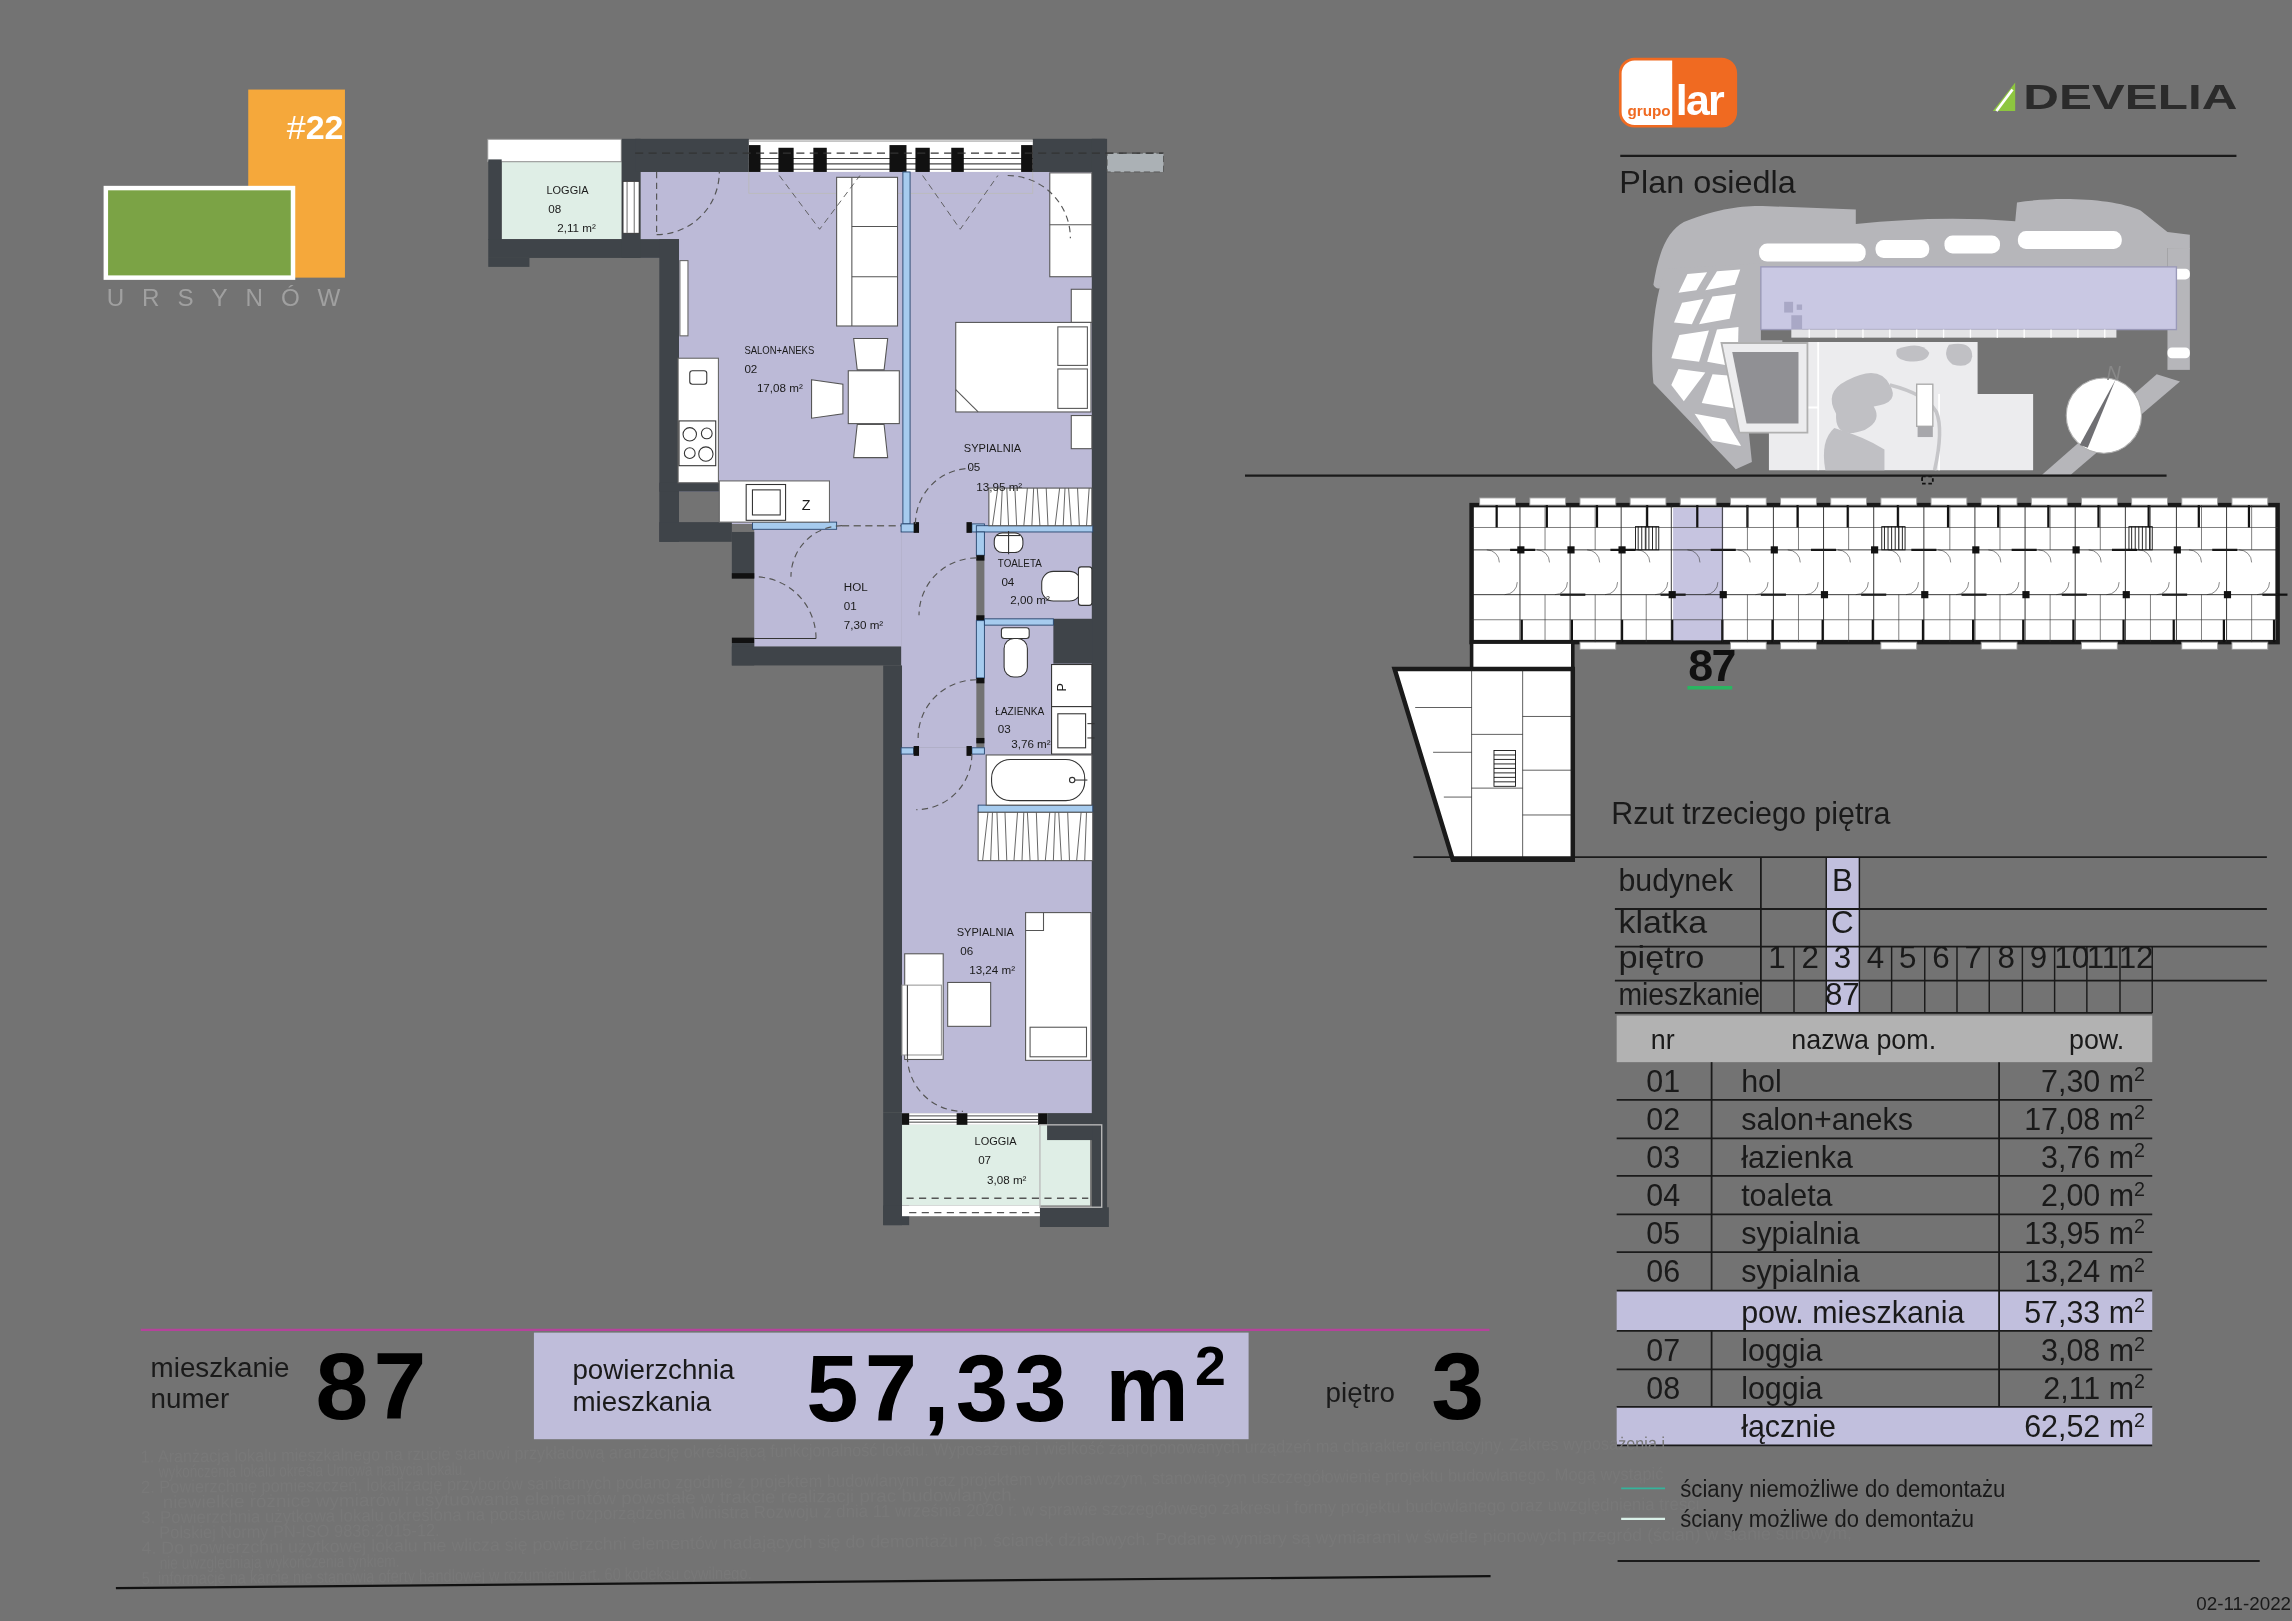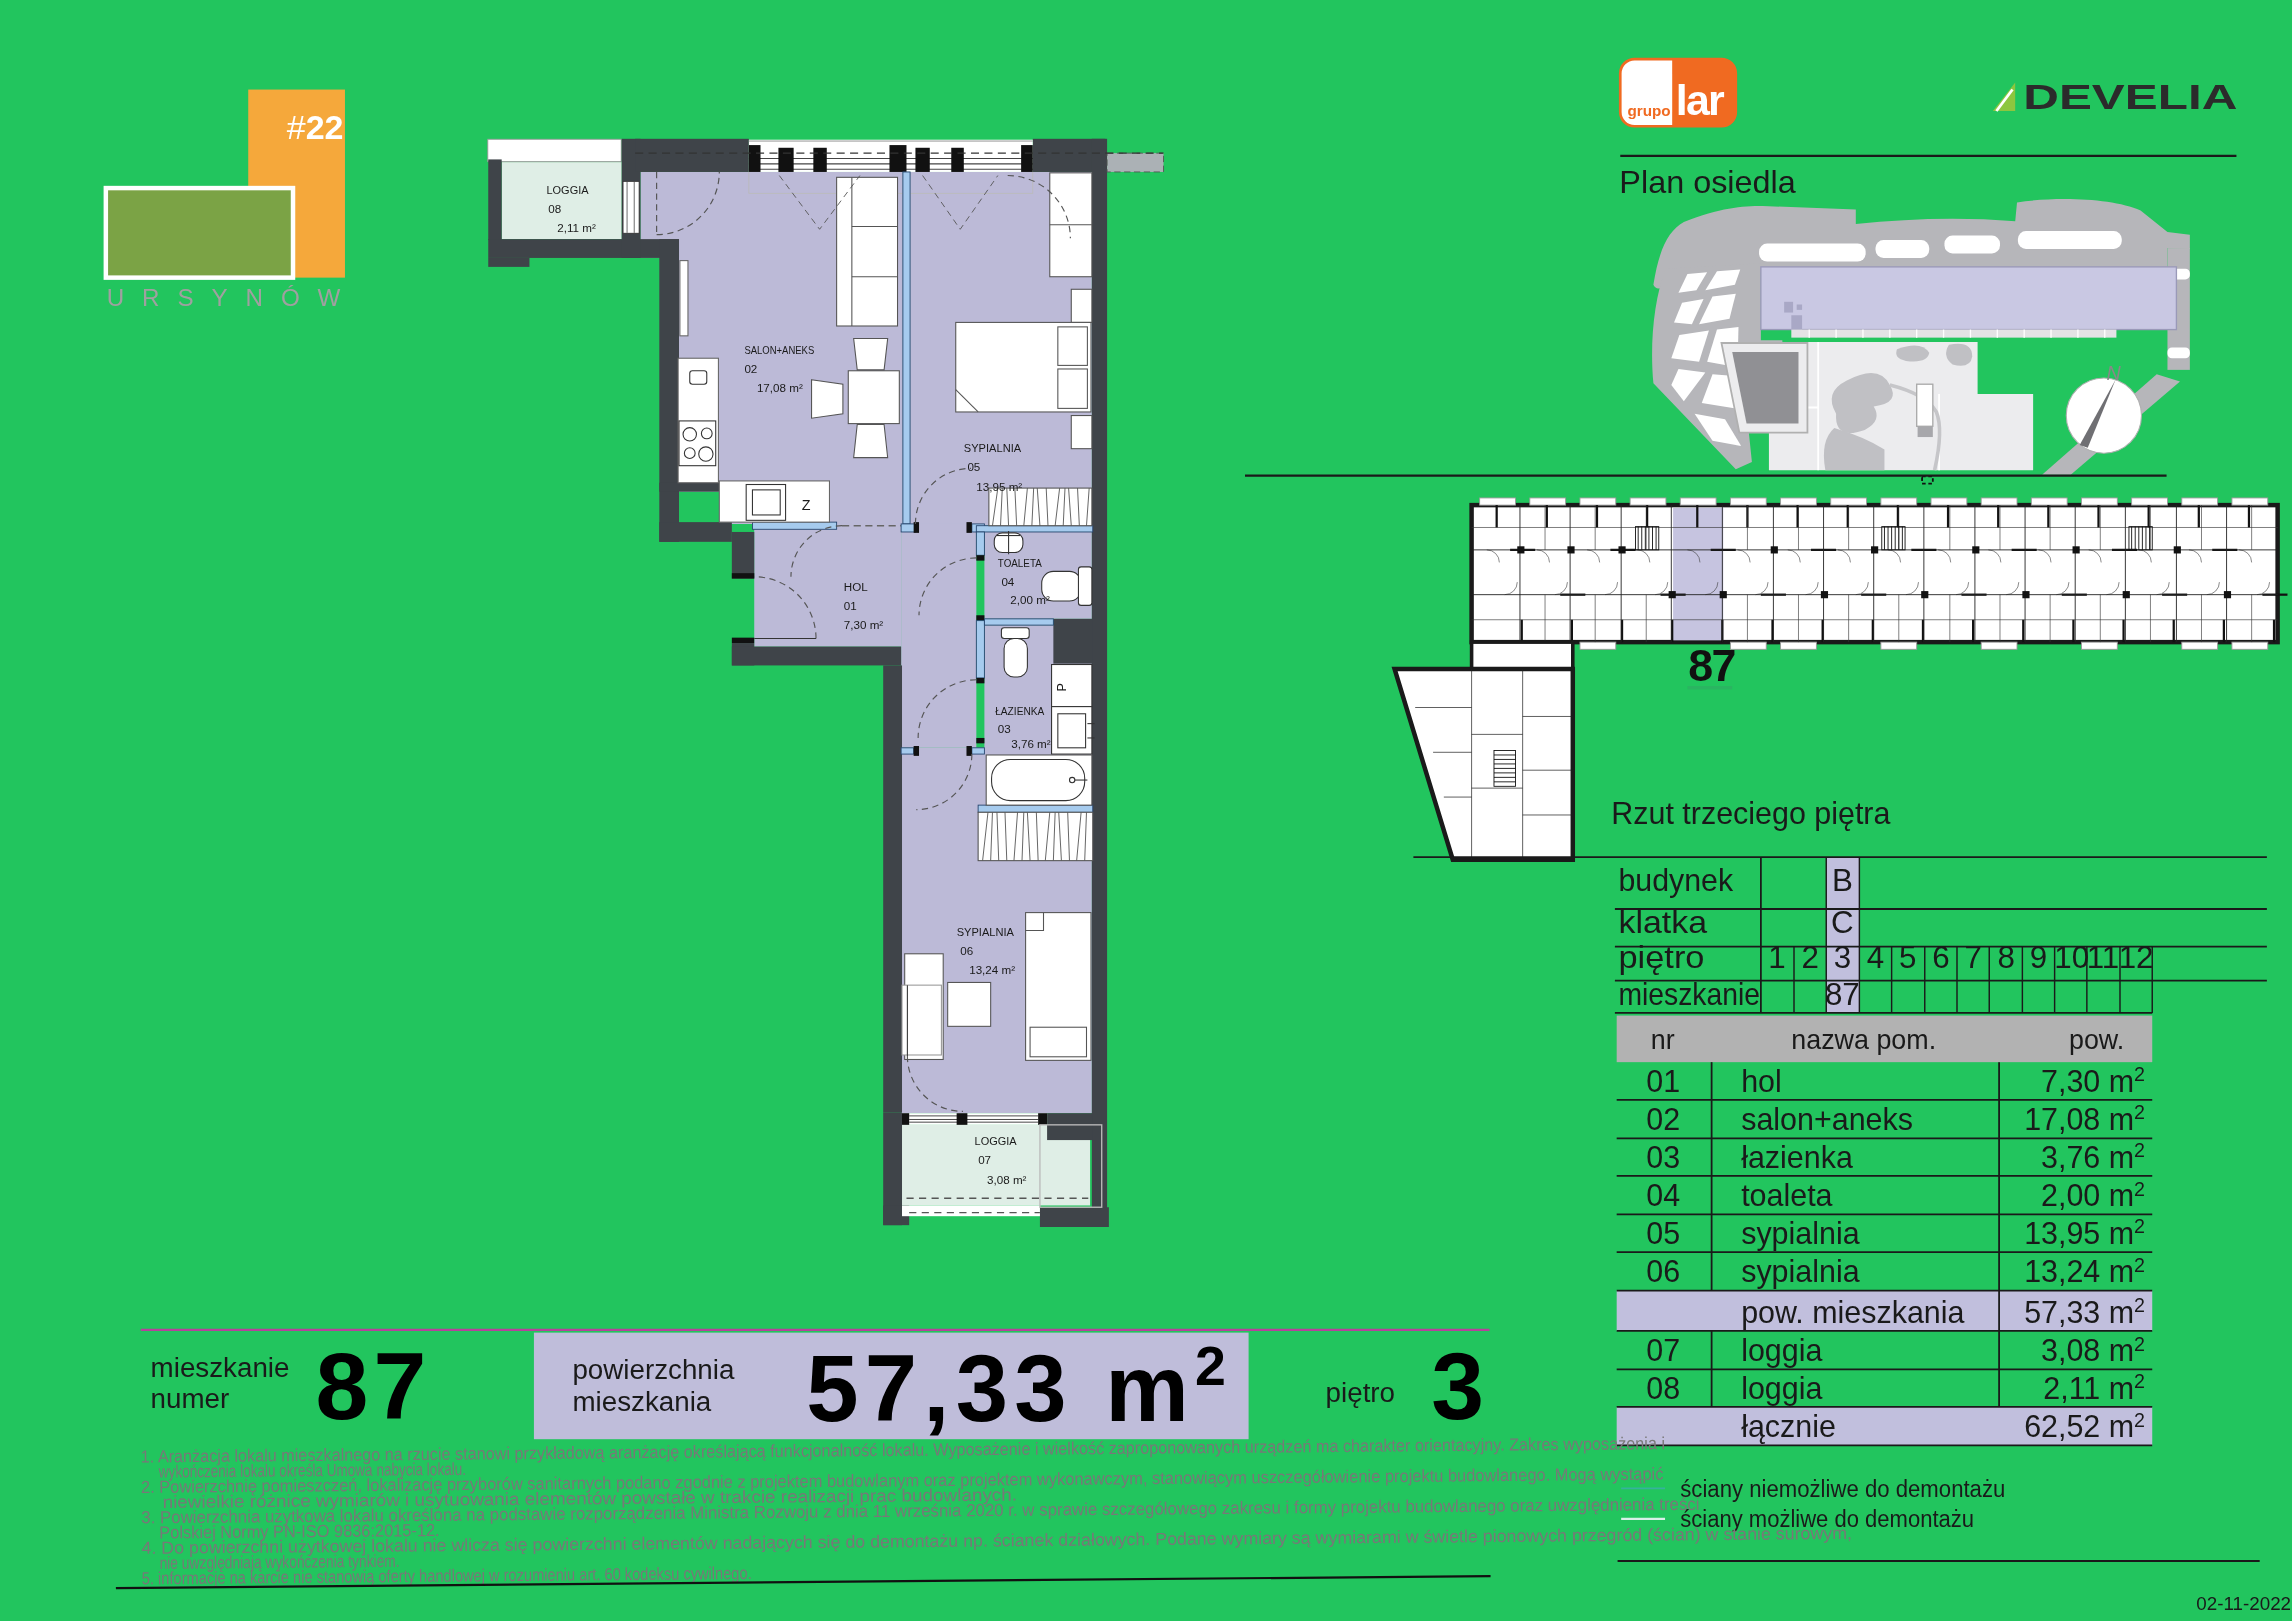--- a/index.html
+++ b/index.html
@@ -1,17 +1,17 @@
 <!DOCTYPE html>
 <html style="font-size:14.3px"><head>
 <meta charset="utf-8">
 <style>
 html,body{margin:0;padding:0;background:#fff;}
 *{font-family:"Liberation Sans", sans-serif;}
-#page{position:relative;width:2293px;height:1621px;background:#22c55e;overflow:hidden;}
+#page{position:relative;width:2293px;height:1621px;background:#737373;overflow:hidden;}
 svg text{font-family:"Liberation Sans", sans-serif;}
 </style>
 </head>
 <body>
 <div id="page">
 <svg width="2293" height="1621" viewBox="0 0 2560 1810" xmlns="http://www.w3.org/2000/svg">
 
 <g>
 
 <rect x="277" y="100" width="108" height="210" fill="#f5a83b"></rect>

